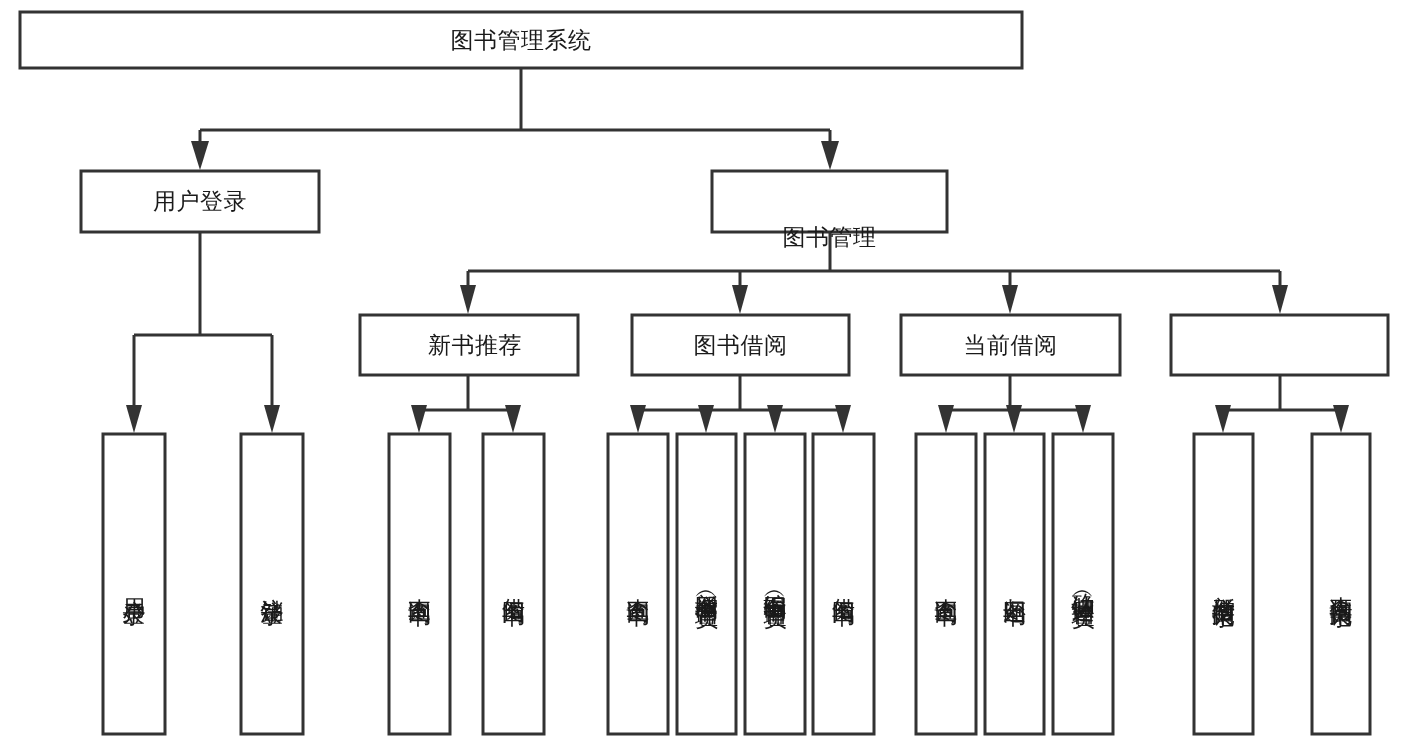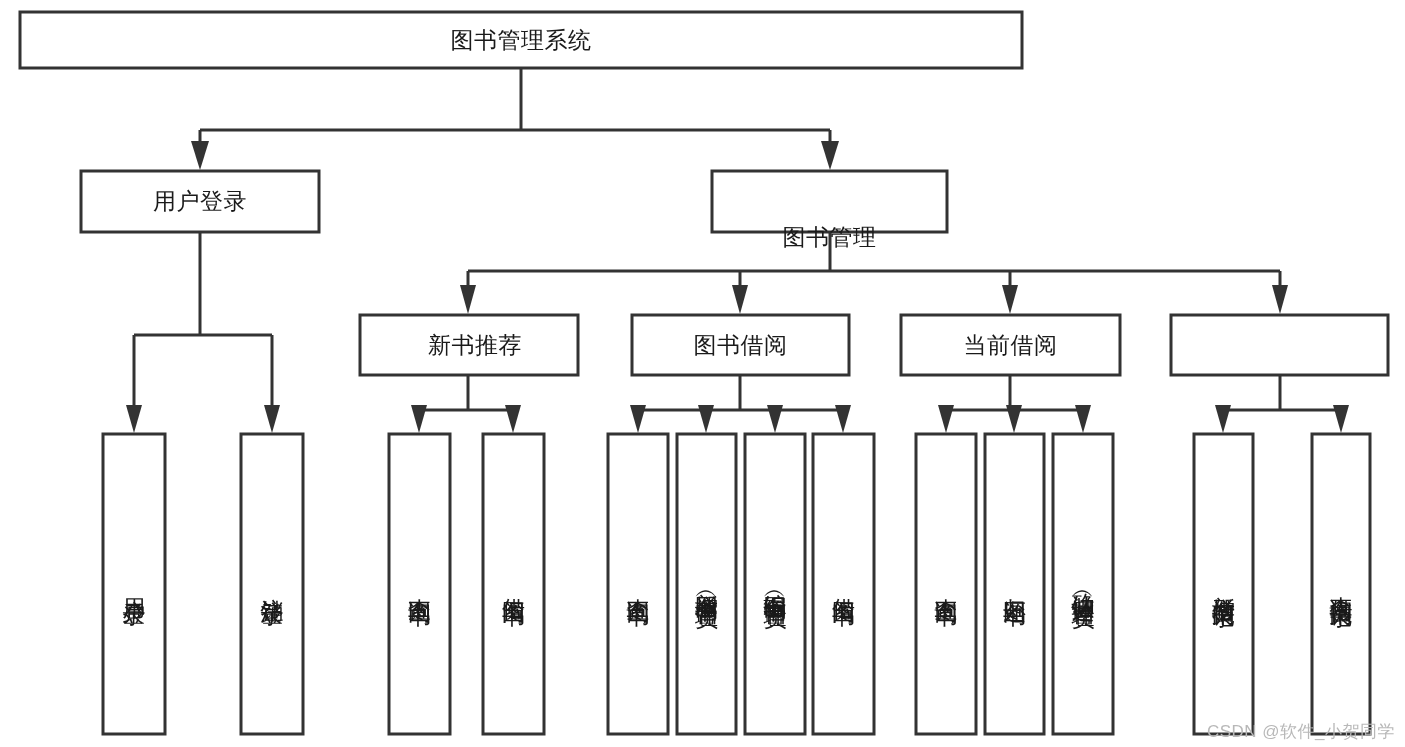--- a/index.html
+++ b/index.html
@@ -229,15 +229,14 @@
   <div class="node-label-v" style="left:1053px; top:434px; width:60px; height:300px;">
       <span>确认归还（管理员）</span>
     </div>
   <div class="node-label-v" style="left:1194px; top:434px; width:59px; height:300px;">
       <span>新增借阅记录</span>
     </div>
   <div class="node-label-v" style="left:1312px; top:434px; width:58px; height:300px;">
       <span>查询借阅记录</span>
     </div>
 
-  <div class="watermark">CSDN @软件_小贺同学</div>
 
 </div>
 
 </body></html>

